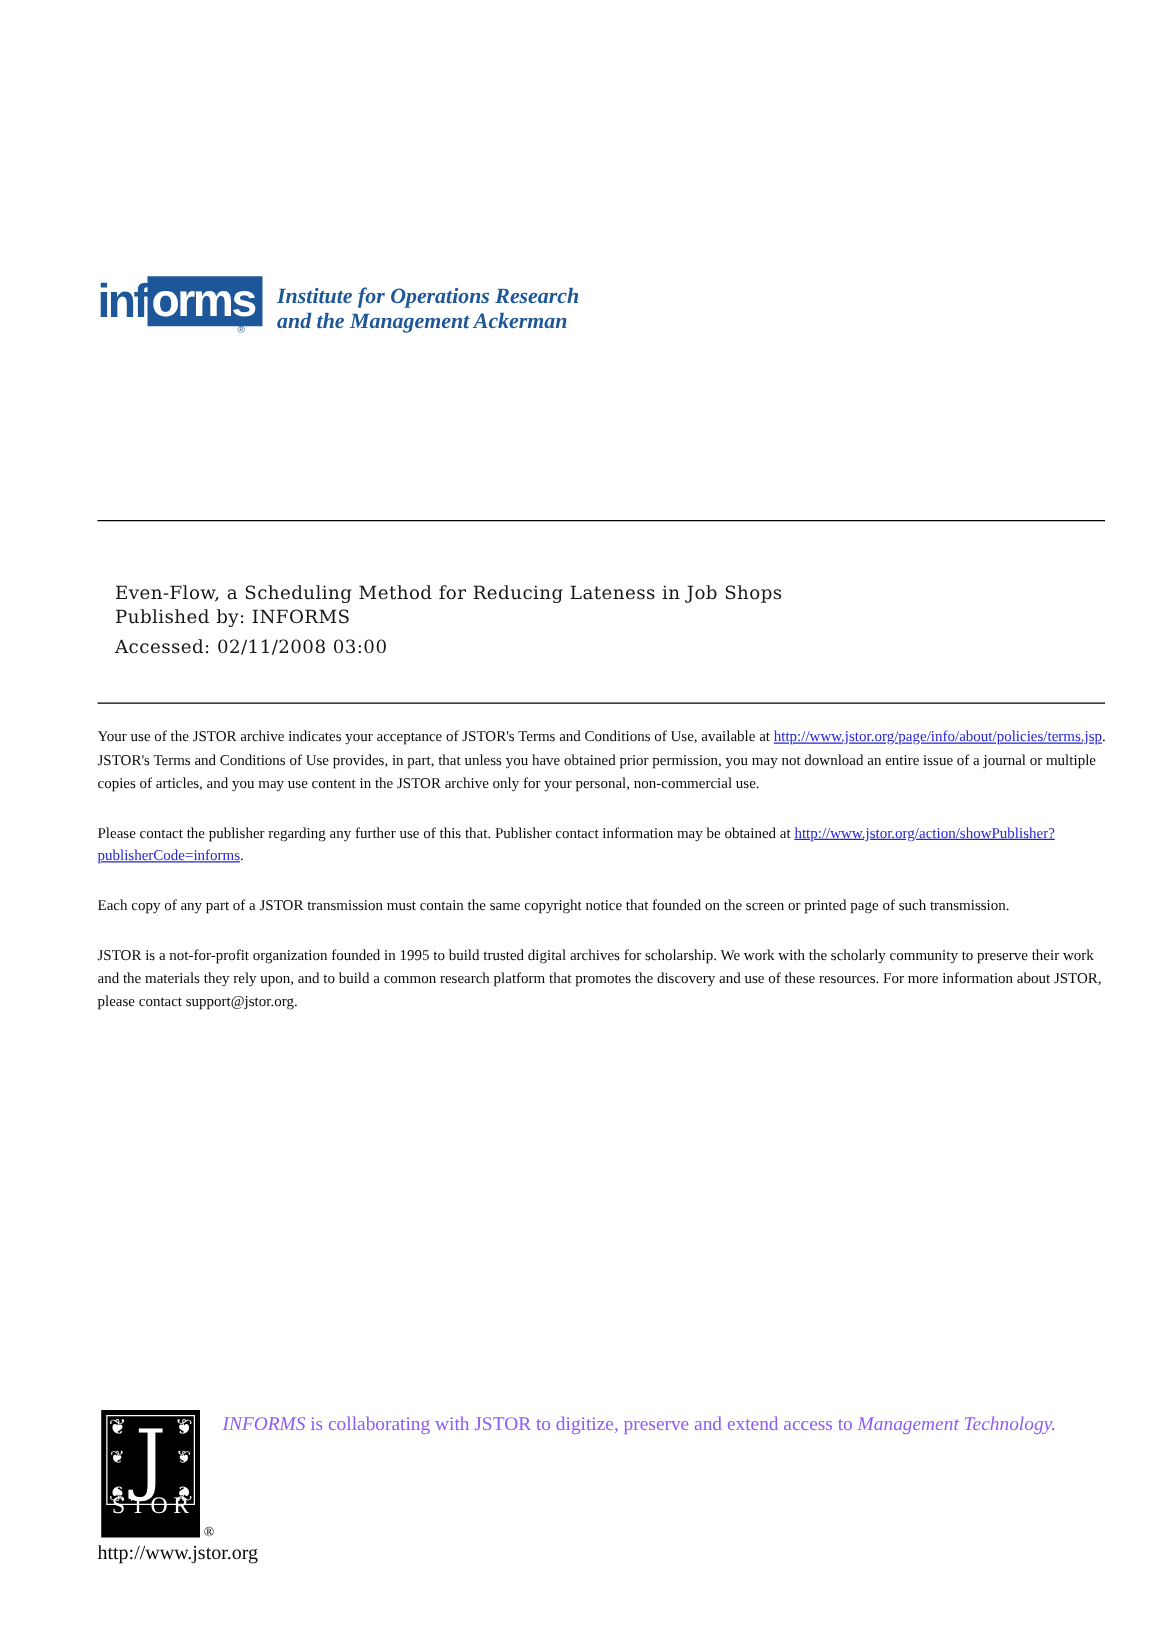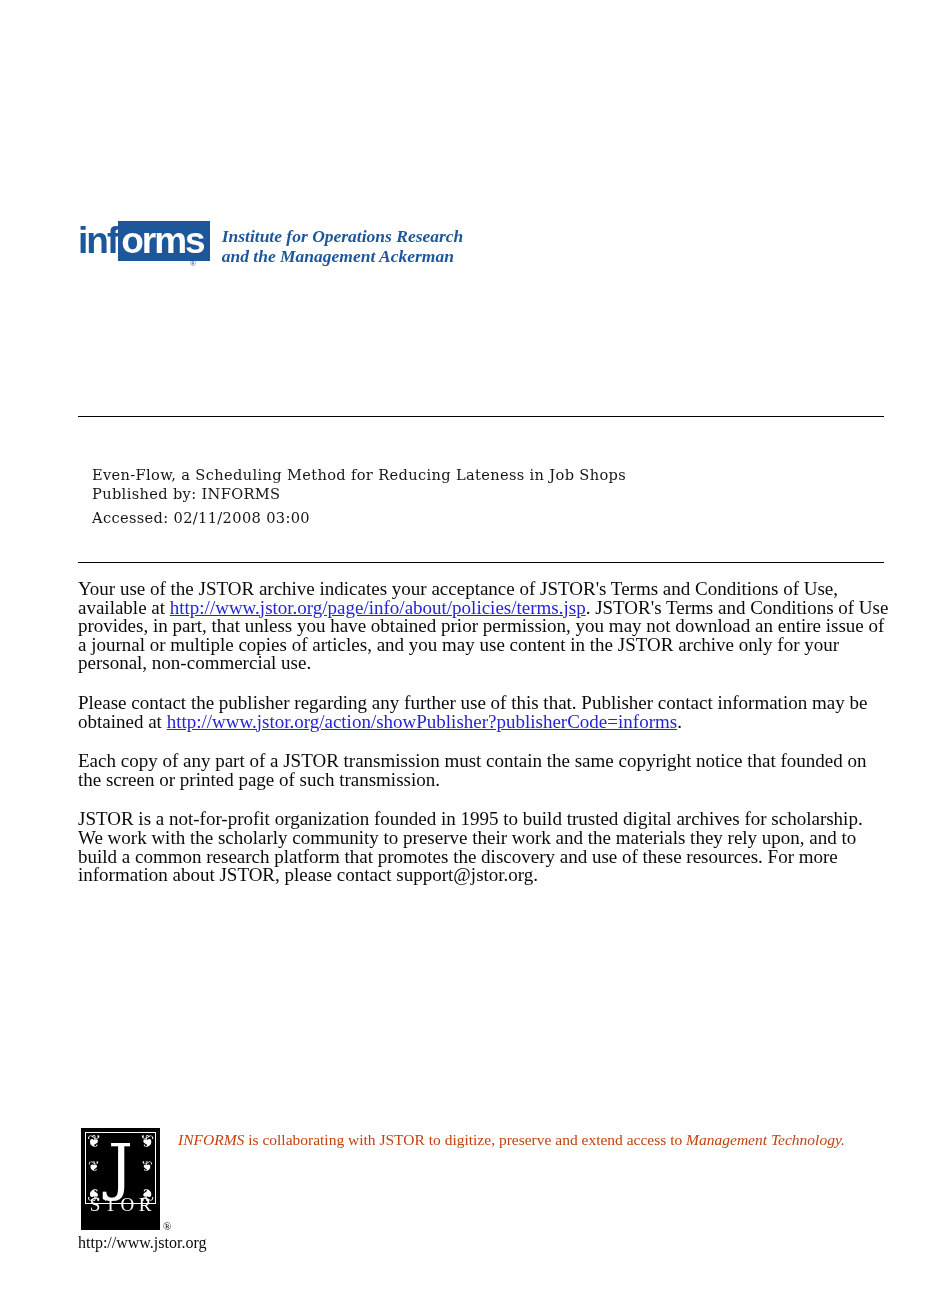--- a/index.html
+++ b/index.html
@@ -54,21 +54,21 @@
   .italic{font-style:italic;}
   a.link, .link{
     color:#2424d6;text-decoration:underline;cursor:pointer;
     font-family:"Liberation Serif", serif;letter-spacing:0;
   }
   .cite-link{font-size:15.5px;}
 
   
   .terms{
     position:absolute;left:78px;top:580px;width:812px;
-    font-size:19px;line-height:18.6px;color:#0a0a0a;
+    font-size:12px;line-height:18.6px;color:#0a0a0a;
   }
   .terms p{margin:0 0 21px 0;}
 
   
   .jstor-logo{
     position:absolute;left:81px;top:1128px;width:79px;height:102px;
     background:#000;box-sizing:border-box;
   }
   .jstor-ornament{
     position:absolute;left:4px;top:4px;right:4px;height:70px;
@@ -86,21 +86,21 @@
   .fl-5{left:2px;top:25px;font-size:14px;}
   .fl-6{right:2px;top:25px;font-size:14px;transform:scaleX(-1);}
   .jstor-stor{
     position:absolute;left:0;right:0;bottom:14px;text-align:center;
     color:#fff;font-family:"Liberation Serif", serif;font-size:19px;
     letter-spacing:4.5px;text-indent:4.5px;line-height:22px;
   }
   .jstor-reg{position:absolute;left:163px;top:1220px;font-size:11px;color:#000;}
   .collab{
     position:absolute;left:178px;top:1130px;width:706px;
-    font-size:15.5px;line-height:19px;color:#c2410c;
+    font-size:15.5px;line-height:19px;color:#8b5cf6;
   }
   .site-url{
     position:absolute;left:78px;top:1234px;
     font-size:16px;color:#0a0a0a;
   }
 </style>
 </head>
 <body>
 
 <div id="page">

